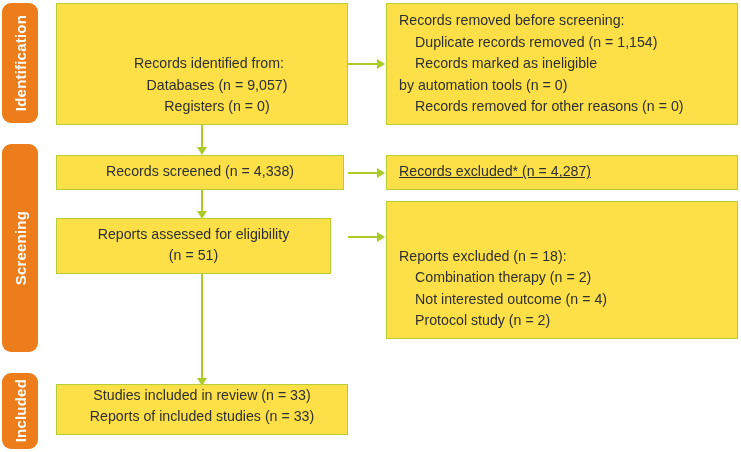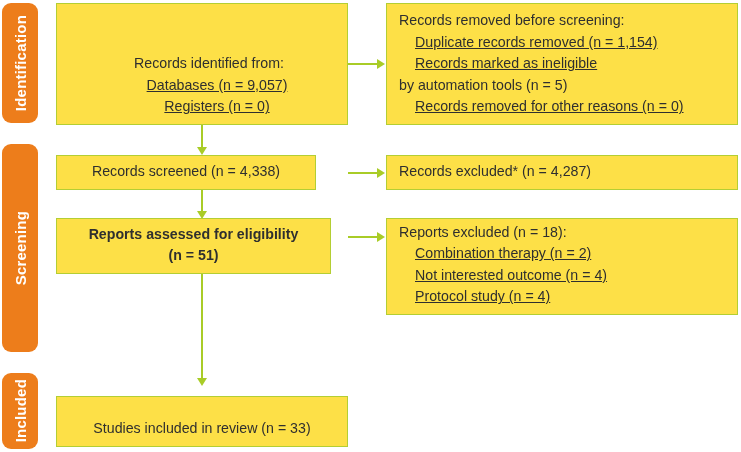--- a/index.html
+++ b/index.html
@@ -50,21 +50,21 @@
     font-size: 14.2px;
     line-height: 1.52;
     padding: 6px 12px;
     display: flex;
     flex-direction: column;
     justify-content: flex-end;
   }
   .flow-box.center { align-items: center; text-align: center; }
   .flow-box.left   { align-items: flex-start; text-align: left; }
   .flow-box .line  { white-space: nowrap; }
-  .flow-box .line.indent { padding-left: 16px; text-decoration: underline; }
+  .flow-box .line.indent { padding-left: 16px; }
 
   
   .conn {
     position: absolute;
     background: #A9CC27;
   }
   .conn.v { width: 2px; }
   .conn.h { height: 2px; }
   .arrow-head {
     position: absolute;
@@ -120,41 +120,42 @@
   <div class="flow-box center" style="left:56px; top:3px; width:292px; height:122px;padding-left:26px;">
     <div class="line">Records identified from:</div>
     <div class="line indent">Databases (n = 9,057)</div>
     <div class="line indent">Registers (n = 0)</div>
   </div>
 
   <div class="flow-box left" style="left:386px; top:3px; width:352px; height:122px;">
     <div class="line">Records removed before screening:</div>
     <div class="line indent">Duplicate records removed (n = 1,154)</div>
     <div class="line indent">Records marked as ineligible</div>
-    <div class="line">by automation tools (n = 5)</div>
+    <div class="line">by automation tools (n = 0)</div>
     <div class="line indent">Records removed for other reasons (n = 0)</div>
   </div>
 
-  <div class="flow-box center" style="left:56px; top:155px; width:260px; height:35px;">
+  <div class="flow-box center" style="left:56px; top:155px; width:288px; height:35px;">
     <div class="line">Records screened (n = 4,338)</div>
   </div>
 
-  <div class="flow-box left" style="left:386px; top:155px; width:352px; height:35px;">
+  <div class="flow-box left" style="left:386px; top:155px; width:352px; height:35px;text-decoration:underline;">
     <div class="line">Records excluded* (n = 4,287)</div>
   </div>
 
-  <div class="flow-box center" style="left:56px; top:218px; width:275px; height:56px;font-weight:bold;">
+  <div class="flow-box center" style="left:56px; top:218px; width:275px; height:56px;">
     <div class="line">Reports assessed for eligibility</div>
     <div class="line">(n = 51)</div>
   </div>
 
-  <div class="flow-box left" style="left:386px; top:218px; width:352px; height:97px;">
+  <div class="flow-box left" style="left:386px; top:201px; width:352px; height:138px;">
     <div class="line">Reports excluded (n = 18):</div>
     <div class="line indent">Combination therapy (n = 2)</div>
     <div class="line indent">Not interested outcome (n = 4)</div>
-    <div class="line indent">Protocol study (n = 4)</div>
+    <div class="line indent">Protocol study (n = 2)</div>
   </div>
 
-  <div class="flow-box center" style="left:56px; top:396px; width:292px; height:51px;">
+  <div class="flow-box center" style="left:56px; top:384px; width:292px; height:51px;">
     <div class="line">Studies included in review (n = 33)</div>
+    <div class="line">Reports of included studies (n = 33)</div>
   </div>
 
 </div>
 
 </body></html>

